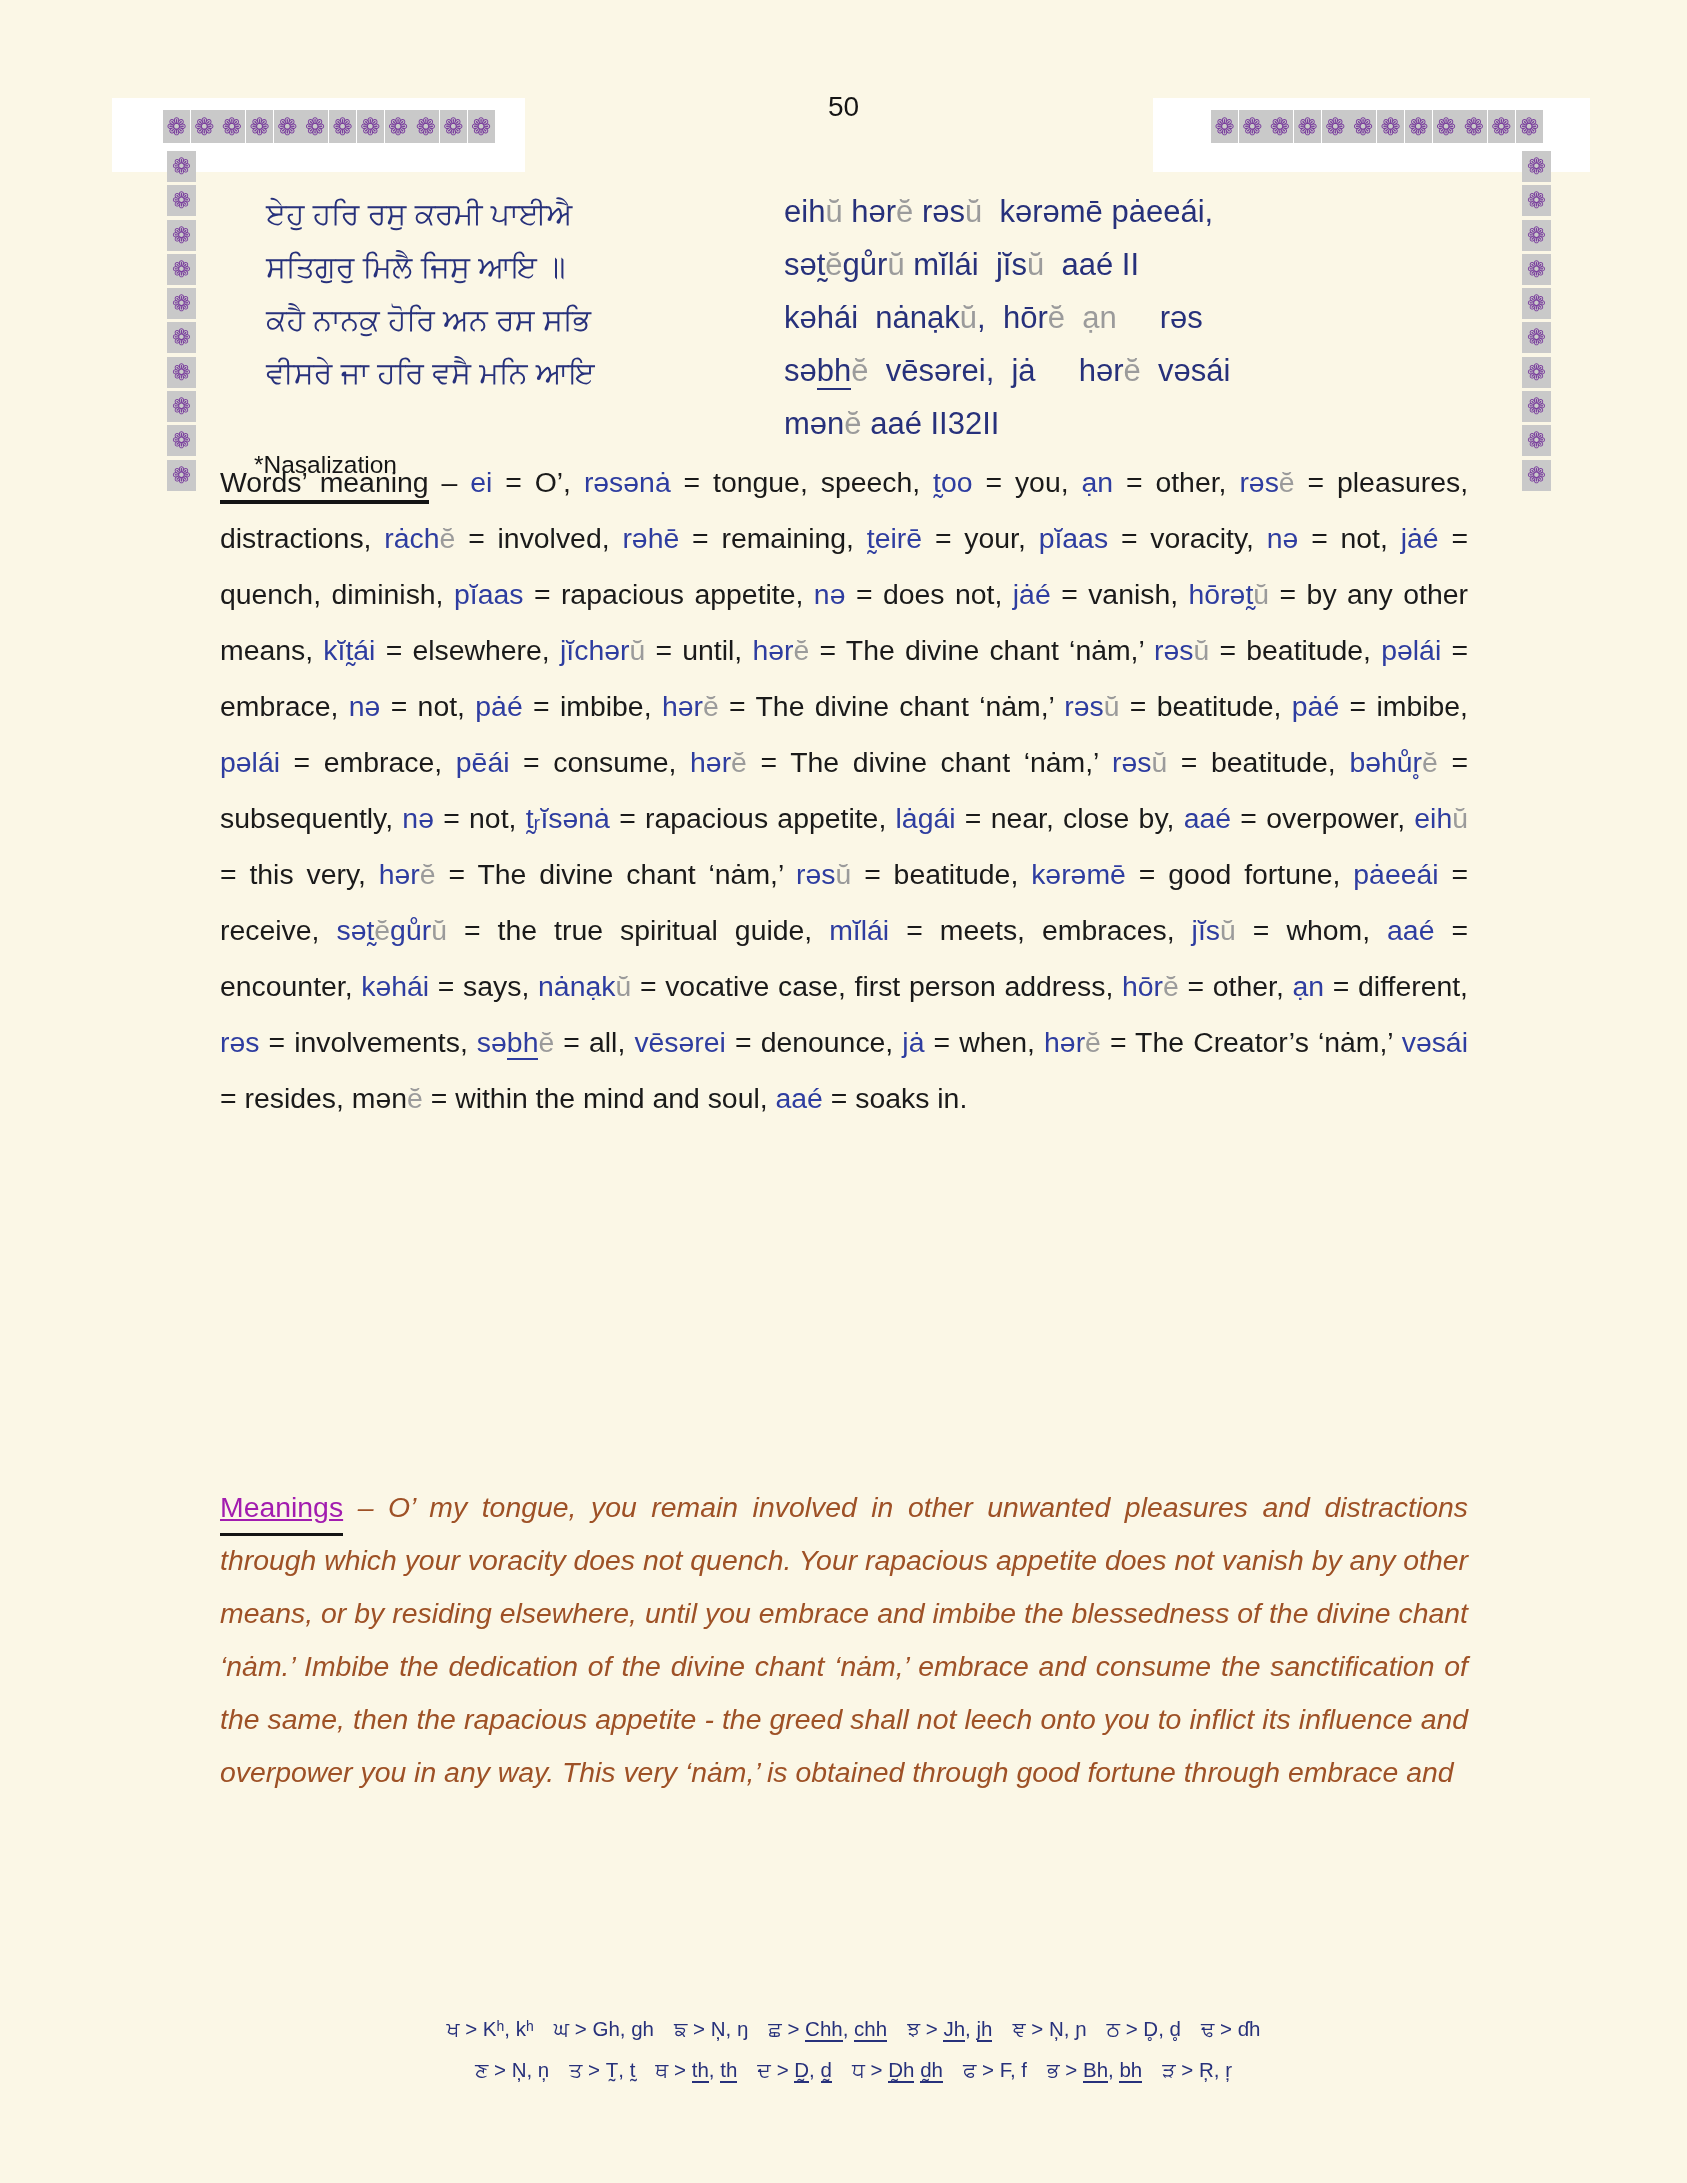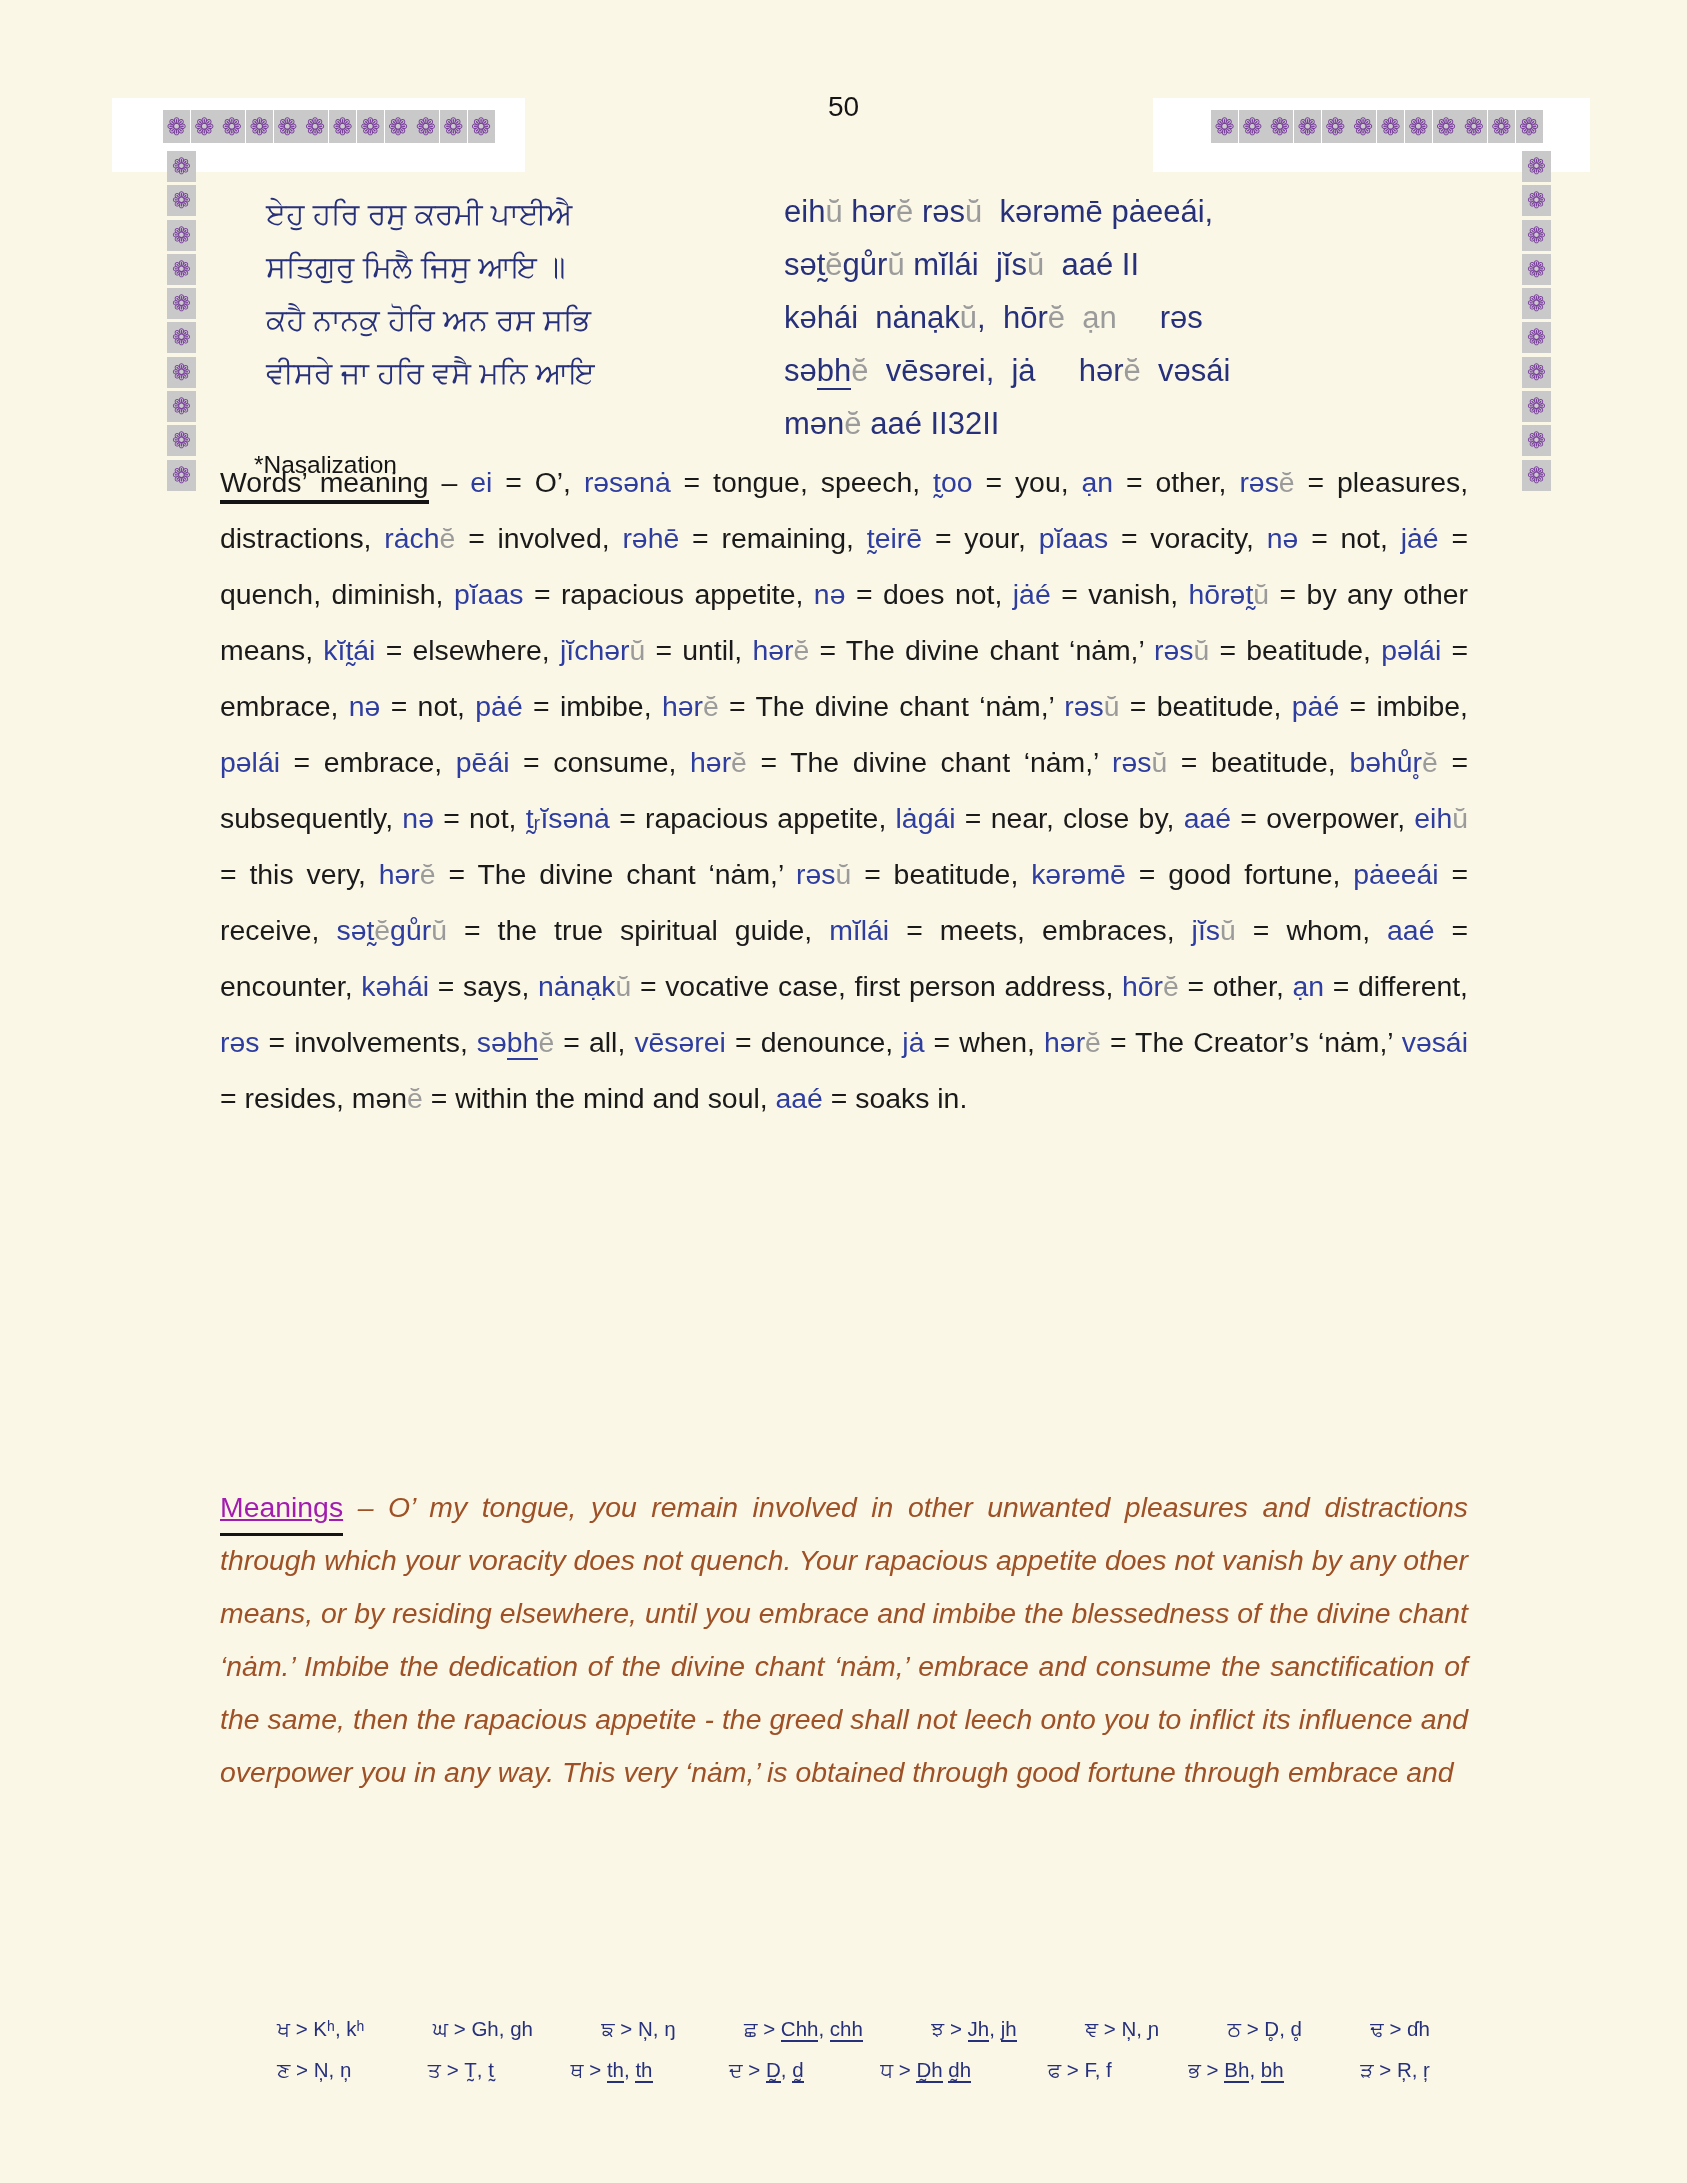--- a/index.html
+++ b/index.html
@@ -28,21 +28,21 @@
   .wm{position:absolute;left:220px;top:454px;width:1248px;
       font-size:28.4px;line-height:56px;color:#1a1a1a;text-align:justify;}
   .wm-label{border-bottom:4px solid #141414;padding-bottom:2px;}
   
   .me{position:absolute;left:220px;top:1481px;width:1248px;
       font-size:28.4px;line-height:53px;color:#9e5126;text-align:justify;
       font-style:italic;}
   .me-label{font-style:normal;color:#a21caf;border-bottom:3.3px solid #141414;padding-bottom:10px;text-decoration:underline;}
   
   .foot{position:absolute;left:277px;width:1153px;display:flex;
-        justify-content:space-between;color:#27317b;font-size:20.5px;
+        justify-content:center;color:#27317b;font-size:20.5px;
         line-height:28px;white-space:pre;gap:20px;}
   .foot-r1{top:2015px;}
   .foot-r2{top:2056px;}
   .fitem{display:inline-block;}
   
   .ck{color:#1a1a1a;}
   .cb{color:#2e3da0;}
   .cg{color:#9b9b9b;}
   .cn{color:#27317b;}
   .u{border-bottom:2px solid currentColor;}

